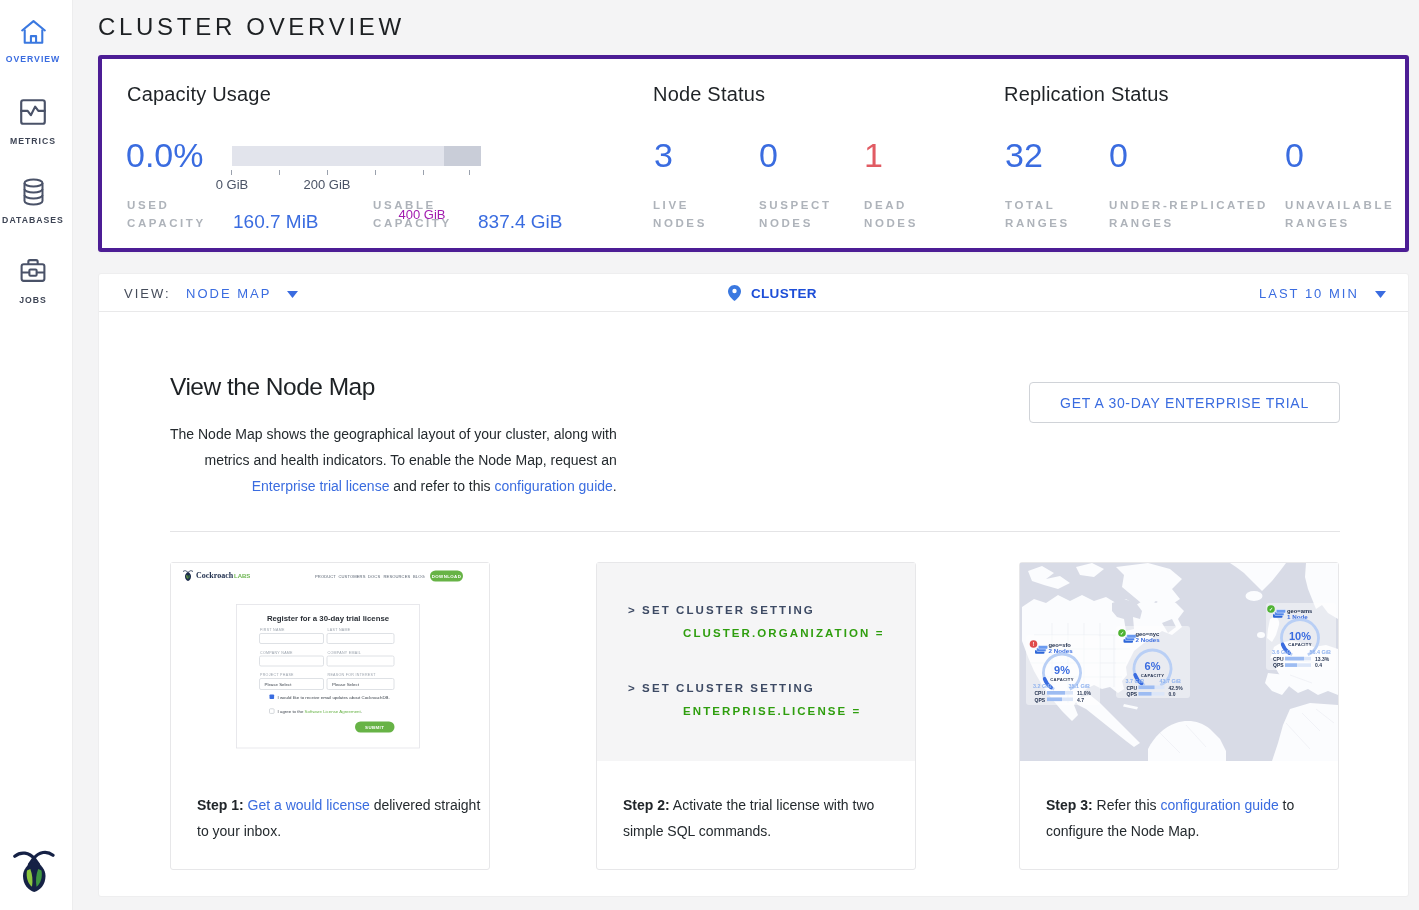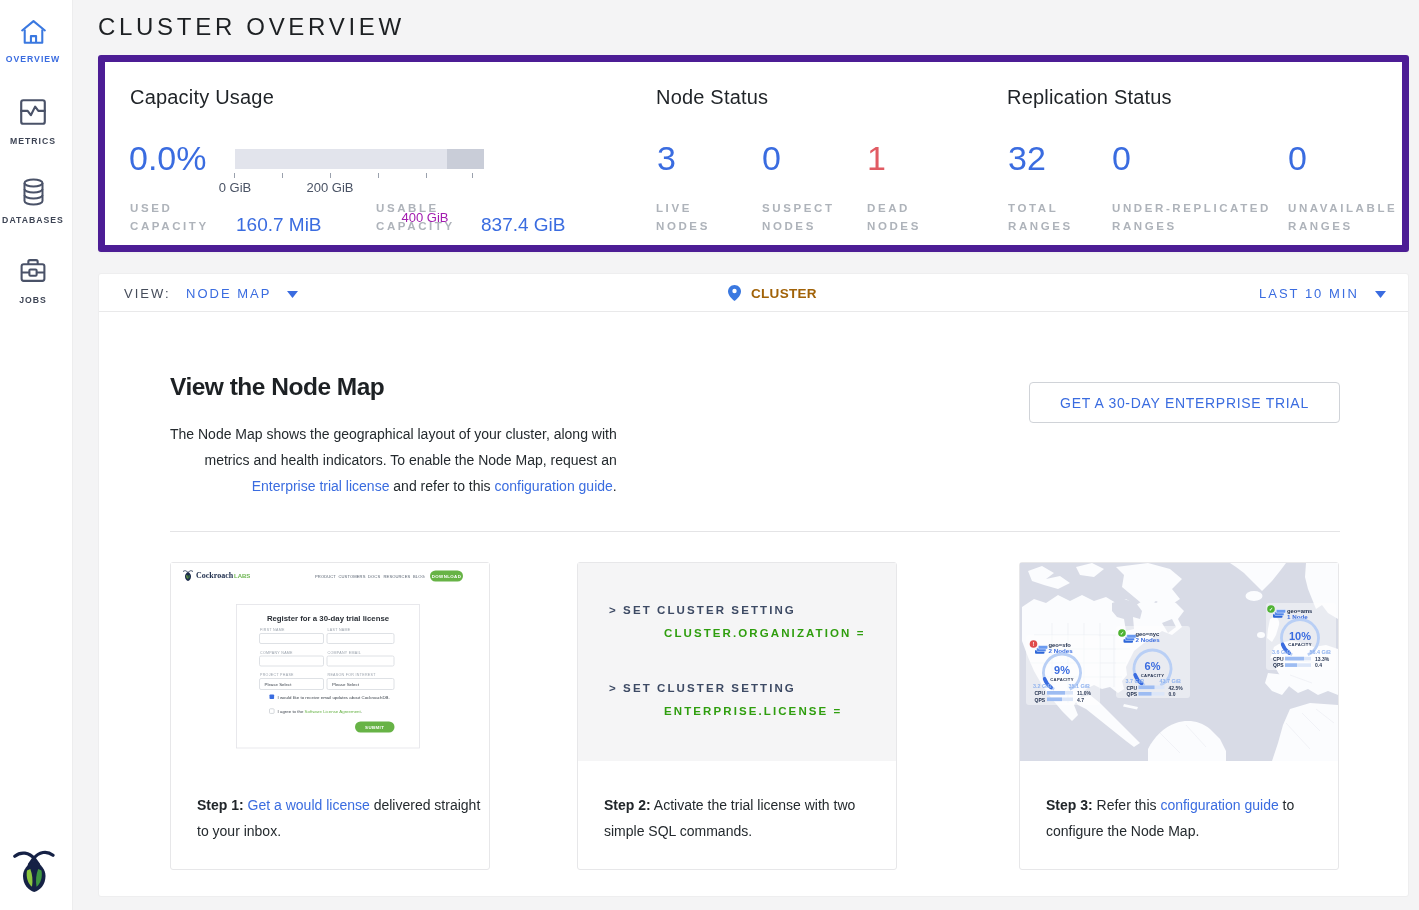--- a/index.html
+++ b/index.html
@@ -11,21 +11,21 @@
 .bignum { font-size:34px; color:#3a6ce0; }
 .sect-title { font-size:20px; color:#1f2327; letter-spacing:0.2px; }
 
 
 #sidebar { position:absolute; left:0; top:0; width:73px; height:910px; background:#fff; border-right:1px solid #ededee; }
 .navitem { position:absolute; width:66px; text-align:center; }
 .navlab { font-size:8.7px; font-weight:bold; letter-spacing:1px; color:#3e4555; }
 .navlab.sel { color:#3a6ce0; }
 
 
-#sumcard { position:absolute; left:98px; top:55px; width:1311px; height:197px; background:#fff; border:7px solid #4c1d95; border-radius:3px; box-shadow:0 1px 2px rgba(0,0,0,0.03); }
+#sumcard { position:absolute; left:98px; top:55px; width:1311px; height:197px; background:#fff; border:4px solid #4c1d95; border-radius:3px; box-shadow:0 1px 2px rgba(0,0,0,0.03); }
 
 
 #mainpanel { position:absolute; left:98px; top:273px; width:1311px; height:624px; background:#fff; border:1px solid #eeeeef; border-radius:3px; }
 #toolbar { position:absolute; left:0; top:0; width:100%; height:38px; border-bottom:1px solid #e9e9ea; }
 .tb-text { font-size:13px; letter-spacing:2px; font-weight:normal; }
 
 .card { position:absolute; top:288px; width:320px; height:308px; background:#fff; border:1px solid #e7e7e9; border-radius:3px; }
 .steptext { position:absolute; left:26px; top:229px; font-size:14px; line-height:26px; color:#242a2e; white-space:nowrap; }
 .steptext b { font-weight:bold; color:#21262a; }
 a.lnk { color:#3a6ce0; text-decoration:none; }
@@ -122,28 +122,28 @@
   <div id="toolbar">
     <div class="abs tb-text" style="left:25px; top:12px; color:#454c5a;">VIEW:</div>
     <div class="abs tb-text blue" style="left:87px; top:12px;">NODE MAP</div>
     <svg class="abs" style="left:188px; top:17px;" width="11" height="7">
         <path d="M0 0 L11 0 L5.5 7 Z" fill="#3a6ce0"></path>
       </svg>
     <svg class="abs" style="left:629px; top:11px;" width="13" height="16" viewBox="0 0 13 16">
       <path d="M6.5 0 C2.9 0 0 2.9 0 6.5 C0 11.4 6.5 16 6.5 16 C6.5 16 13 11.4 13 6.5 C13 2.9 10.1 0 6.5 0 Z" fill="#3a78e0"></path>
       <circle cx="6.5" cy="6" r="2.2" fill="#fff"></circle>
     </svg>
-    <div class="abs" style="left:652px; top:12px; font-size:13.5px; letter-spacing:0.3px; font-weight:bold; color:#a16207;">CLUSTER</div>
+    <div class="abs" style="left:652px; top:12px; font-size:13.5px; letter-spacing:0.3px; font-weight:bold; color:#1d4ed8;">CLUSTER</div>
     <div class="abs tb-text blue" style="left:1160px; top:12px;">LAST 10 MIN</div>
     <svg class="abs" style="left:1276px; top:17px;" width="11" height="7">
         <path d="M0 0 L11 0 L5.5 7 Z" fill="#3a6ce0"></path>
       </svg>
   </div>
 
-  <div class="abs" style="left:71px; top:99px; font-size:24.5px; font-weight:bold; color:#1d2124; letter-spacing:-0.5px;">View the Node Map</div>
+  <div class="abs" style="left:71px; top:99px; font-size:24.5px; font-weight:normal; color:#1d2124; letter-spacing:-0.5px;">View the Node Map</div>
   <div class="abs" style="left:71px; top:147px; font-size:14px; line-height:26px; color:#242a2e; white-space:nowrap;text-align:right;">The Node Map shows the geographical layout of your cluster, along with<br>metrics and health indicators. To enable the Node Map, request an<br><a class="lnk">Enterprise trial license</a> and refer to this <a class="lnk">configuration guide</a>.</div>
   <div class="abs" style="left:930px; top:108px; width:311px; height:41px; border:1px solid #d0d3d8; border-radius:4px; text-align:center; line-height:40px; font-size:14px; letter-spacing:0.7px; color:#3a6ce0;">GET A 30-DAY ENTERPRISE TRIAL</div>
   <div class="abs" style="left:71px; top:257px; width:1170px; height:1px; background:#e4e4e6;"></div>
 
   <div class="card" style="left:71px;">
     <div id="shot1" class="abs" style="left:0; top:0; width:318px; height:198px; overflow:hidden;">
     <svg width="318" height="198" viewBox="0 0 318 198">
       <rect width="318" height="198" fill="#ffffff"></rect>
 
       <g transform="translate(12,6.5)">
@@ -190,21 +190,21 @@
       <text x="106.5" y="135.5" font-size="4.4" fill="#3c434c">I would like to receive email updates about CockroachDB.</text>
       <rect x="98.5" y="145.8" width="4.6" height="4.6" rx="0.8" fill="#fff" stroke="#c3c7cd" stroke-width="0.7"></rect>
       <text x="106.5" y="149.8" font-size="4.4" fill="#3c434c">I agree to the <tspan fill="#67b346">Software License Agreement</tspan>.</text>
       <rect x="184" y="158.5" width="39.5" height="11" rx="5.5" fill="#67b346"></rect>
       <text x="203.7" y="165.6" font-size="4.4" fill="#fff" font-weight="bold" text-anchor="middle" letter-spacing="0.4">SUBMIT</text>
     </svg>
     </div>
     <div class="steptext"><b>Step 1:</b> <a class="lnk">Get a would license</a> delivered straight<br>to your inbox.</div>
   </div>
 
-  <div class="card" style="left:478px;">
+  <div class="card" style="left:497px;">
     <div class="abs" style="left:0; top:0; width:318px; height:198px; background:#f5f5f6;"></div>
     <div class="abs code-line" style="left:31px; top:41px;  font-size:11.5px; font-weight:bold; letter-spacing:2.1px; color:#3d4a64;">&gt; SET CLUSTER SETTING</div>
     <div class="abs code-line" style="left:86px; top:64px;  font-size:11.5px; font-weight:bold; letter-spacing:2.1px; color:#2f9e0e;">CLUSTER.ORGANIZATION =</div>
     <div class="abs code-line" style="left:31px; top:119px; font-size:11.5px; font-weight:bold; letter-spacing:2.1px; color:#3d4a64;">&gt; SET CLUSTER SETTING</div>
     <div class="abs code-line" style="left:86px; top:142px; font-size:11.5px; font-weight:bold; letter-spacing:2.1px; color:#2f9e0e;">ENTERPRISE.LICENSE =</div>
     <div class="steptext"><b>Step 2:</b> Activate the trial license with two<br>simple SQL commands.</div>
   </div>
 
   <div class="card" style="left:920px;">
     <div id="map3" class="abs" style="left:0; top:0; width:318px; height:198px; overflow:hidden;">

